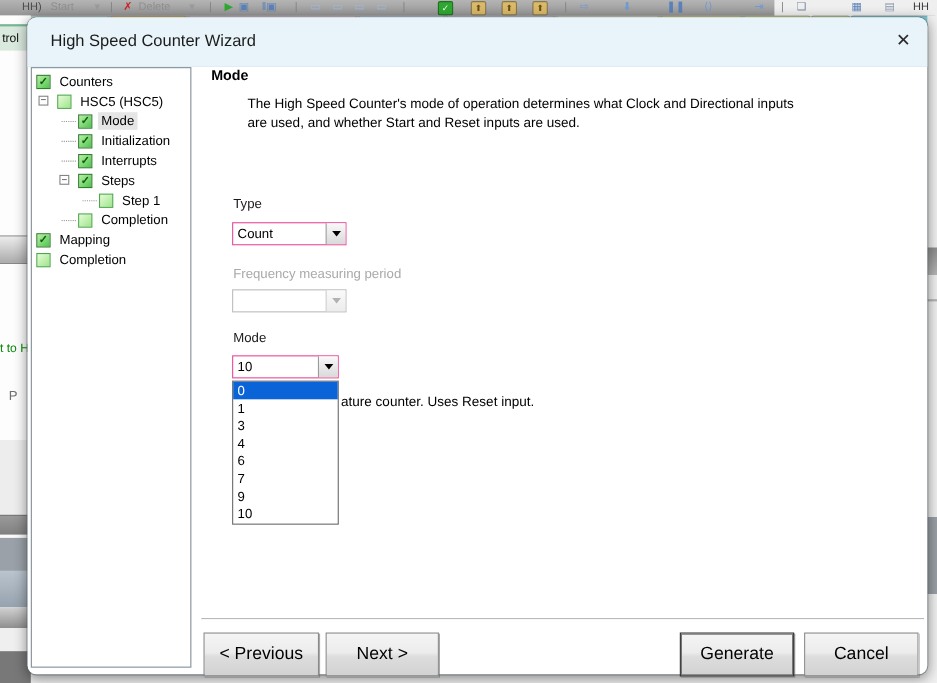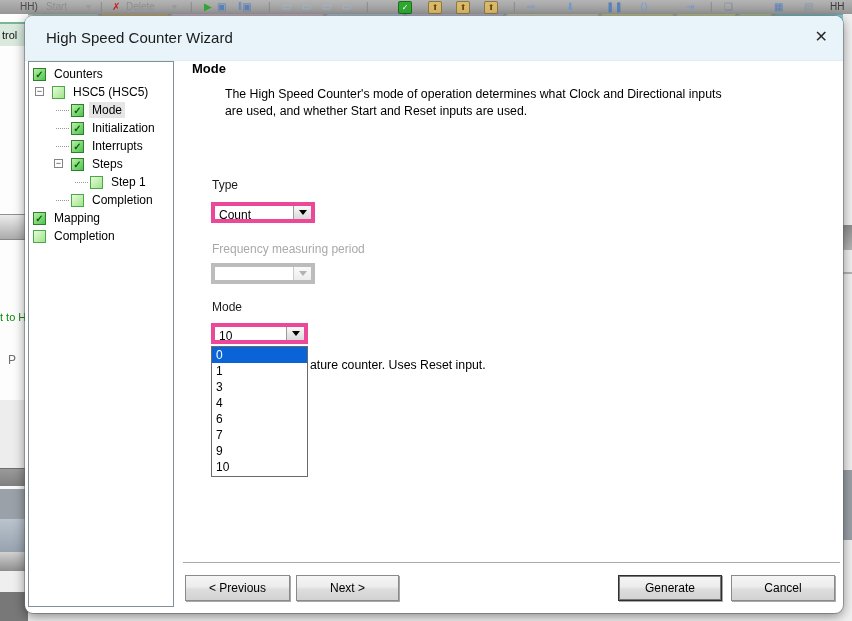--- a/index.html
+++ b/index.html
@@ -1,20 +1,20 @@
 <!DOCTYPE html>
 <html><head>
 <meta charset="utf-8">
 <style>
   html,body{margin:0;padding:0}
   body{width:852px;height:621px;overflow:hidden;position:relative;
        background:#efefef;font-family:"Liberation Sans",sans-serif;}
 
   
-  .toolbar{position:absolute;left:0;top:0;width:852px;height:14px;
+  .toolbar{position:absolute;left:0;top:0;width:704px;height:14px;
            background:linear-gradient(#b4b4b4,#969696);border-bottom:1px solid #8a8a8a;z-index:1}
   .tb{position:absolute;top:0;font-size:10px;line-height:13px;white-space:nowrap}
   .tb.badge{width:12px;height:11px;top:1px;border-radius:2px;text-align:center;line-height:11px;
             font-size:8px;border:1px solid rgba(0,0,0,.35)}
   .tabstrip{position:absolute;left:0;top:14px;width:852px;height:11px;z-index:1}
   .tabseg{position:absolute;top:0;height:11px;border-radius:3px 3px 0 0;border:1px solid rgba(120,120,120,.45);box-sizing:border-box}
 
   .bg-left{position:absolute;left:0;top:14px;width:28px;height:448px;background:#fdfdfd;z-index:2}
   .bg-left .band{position:absolute;left:0;width:28px}
   .bgl-tab{top:8px;height:24px;background:#d9e9de;border-top:2px solid #79b694;
@@ -64,21 +64,21 @@
 
   
   .content{position:absolute;left:0;top:0;width:100%;height:100%}
   .heading{position:absolute;left:167px;top:45px;font-size:13px;font-weight:bold;color:#000}
   .desc{position:absolute;left:200px;font-size:12.3px;color:#000;white-space:nowrap}
   .d1{top:71px}.d2{top:88px}
   .lbl{position:absolute;font-size:12px;color:#1a1a1a}
   .type-lbl{left:187px;top:162px}
   .freq-lbl{left:187px;top:226px;color:#a9a9a9}
   .mode-lbl{left:187px;top:284px}
-  .combo{position:absolute;height:21px;background:#fff;border:4px solid #ec4899;
+  .combo{position:absolute;height:21px;background:#fff;border:1px solid #ec4899;
          box-sizing:border-box;display:flex;align-items:stretch}
   .type-combo{left:186px;top:186px;width:104px}
   .freq-combo{left:186px;top:247px;width:104px}
   .mode-combo{left:186px;top:307px;width:97px}
   .combo-val{flex:1;font-size:12px;line-height:19px;padding-left:4px;overflow:hidden;white-space:nowrap}
   .combo-btn{width:17px;border-left:1px solid #9a9a9a;background:linear-gradient(#f9f9f9,#d9d9d9);
              display:flex;align-items:center;justify-content:center}
   .arr{width:0;height:0;border-left:4px solid transparent;border-right:4px solid transparent;
        border-top:5px solid #000}
   .combo.disabled{border-color:#bcbcbc}
@@ -86,22 +86,22 @@
   .combo.disabled .arr{border-top-color:#b2b2b2}
 
   .partial-text{position:absolute;left:285px;top:342px;font-size:12.3px;color:#000;z-index:1;white-space:nowrap}
   .mode-list{position:absolute;left:186px;top:330px;width:97px;height:131px;background:#fff;
              border:1px solid #6a6a6a;box-sizing:border-box;z-index:5}
   .opt{height:16px;line-height:16px;font-size:12px;padding-left:4px;color:#000}
   .opt.sel{background:#0a64d8;color:#fff}
 
   .separator{position:absolute;left:158px;top:546px;width:657px;height:0;
              border-top:1px solid #a9a9a9;border-bottom:1px solid #fff}
-  .btn{position:absolute;top:559px;height:26px;font-family:"Liberation Sans",sans-serif;
-       font-size:12px;color:#000;border:1px solid #8a8a8a;border-radius:0;
+  .btn{position:absolute;top:559px;height:40px;font-family:"Liberation Sans",sans-serif;
+       font-size:16px;color:#000;border:1px solid #8a8a8a;border-radius:0;
        background:linear-gradient(#f5f5f5 0%,#ececec 45%,#dddddd 55%,#d2d2d2 100%);
        box-shadow:1px 1px 0 rgba(96,96,96,.55);padding:0}
   .btn-prev{left:160px;width:105px}
   .btn-next{left:271px;width:103px}
   .btn-generate{left:593px;width:104px;border-color:#2e2e2e;
                 box-shadow:inset 0 0 0 1px #777,1px 1px 0 rgba(96,96,96,.55)}
   .btn-cancel{left:706px;width:104px}
 </style>
 </head>
 <body>

